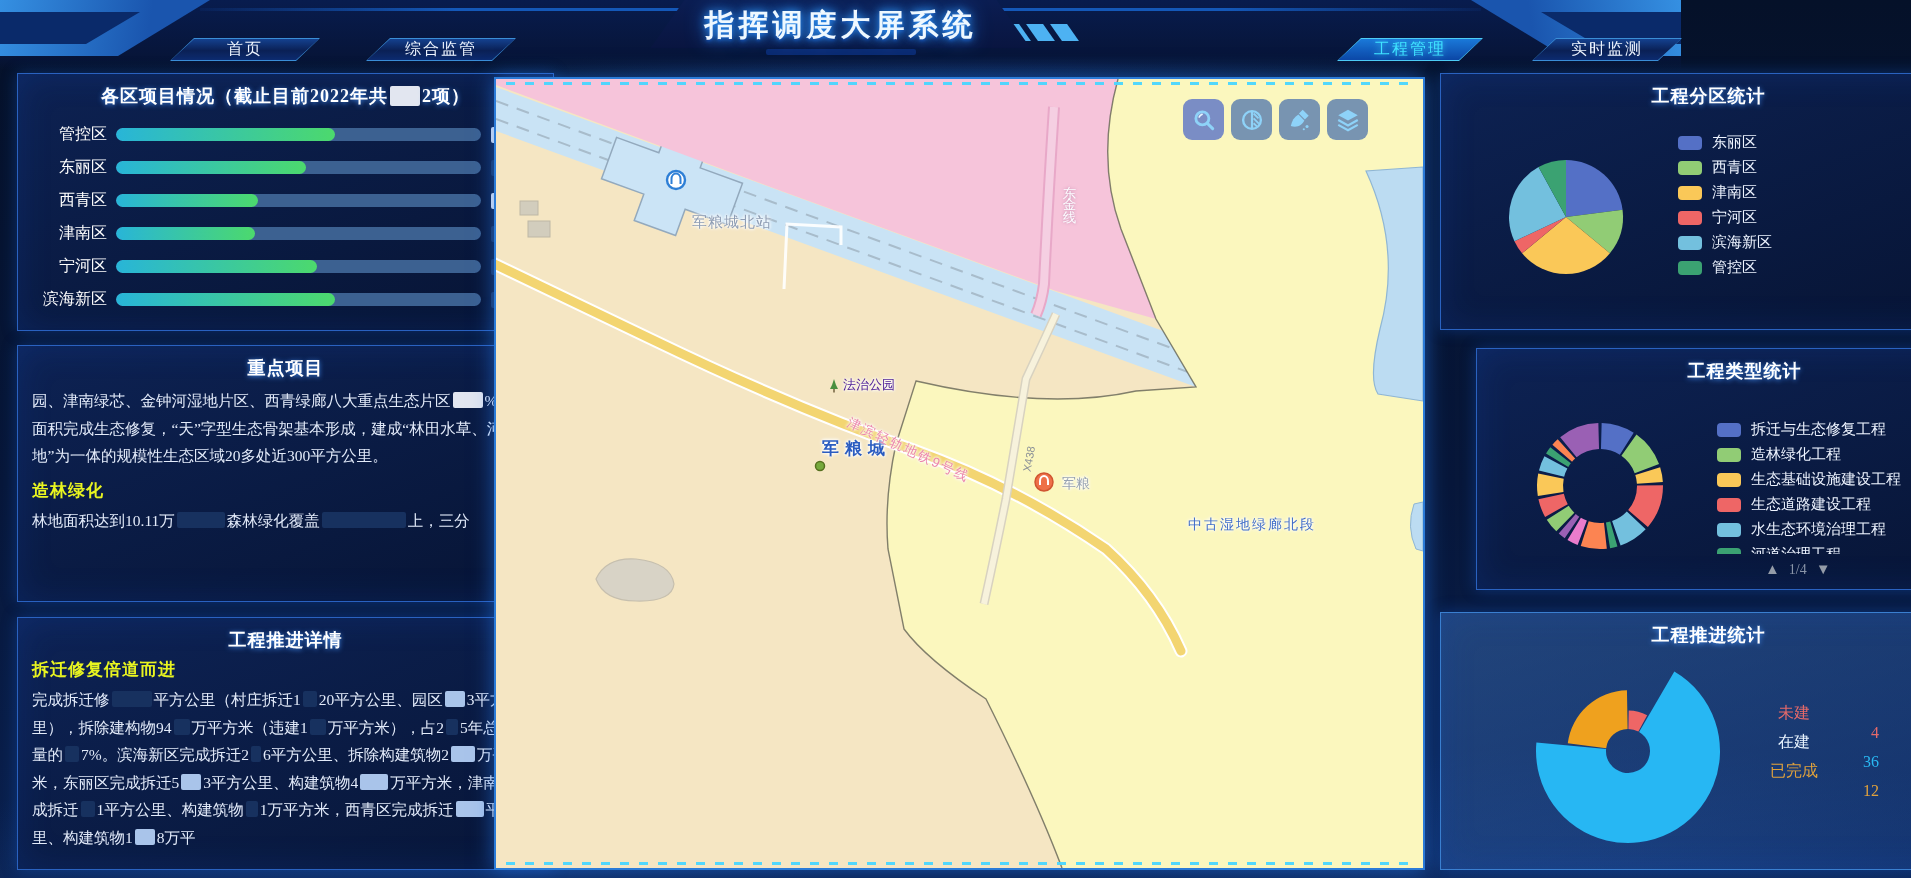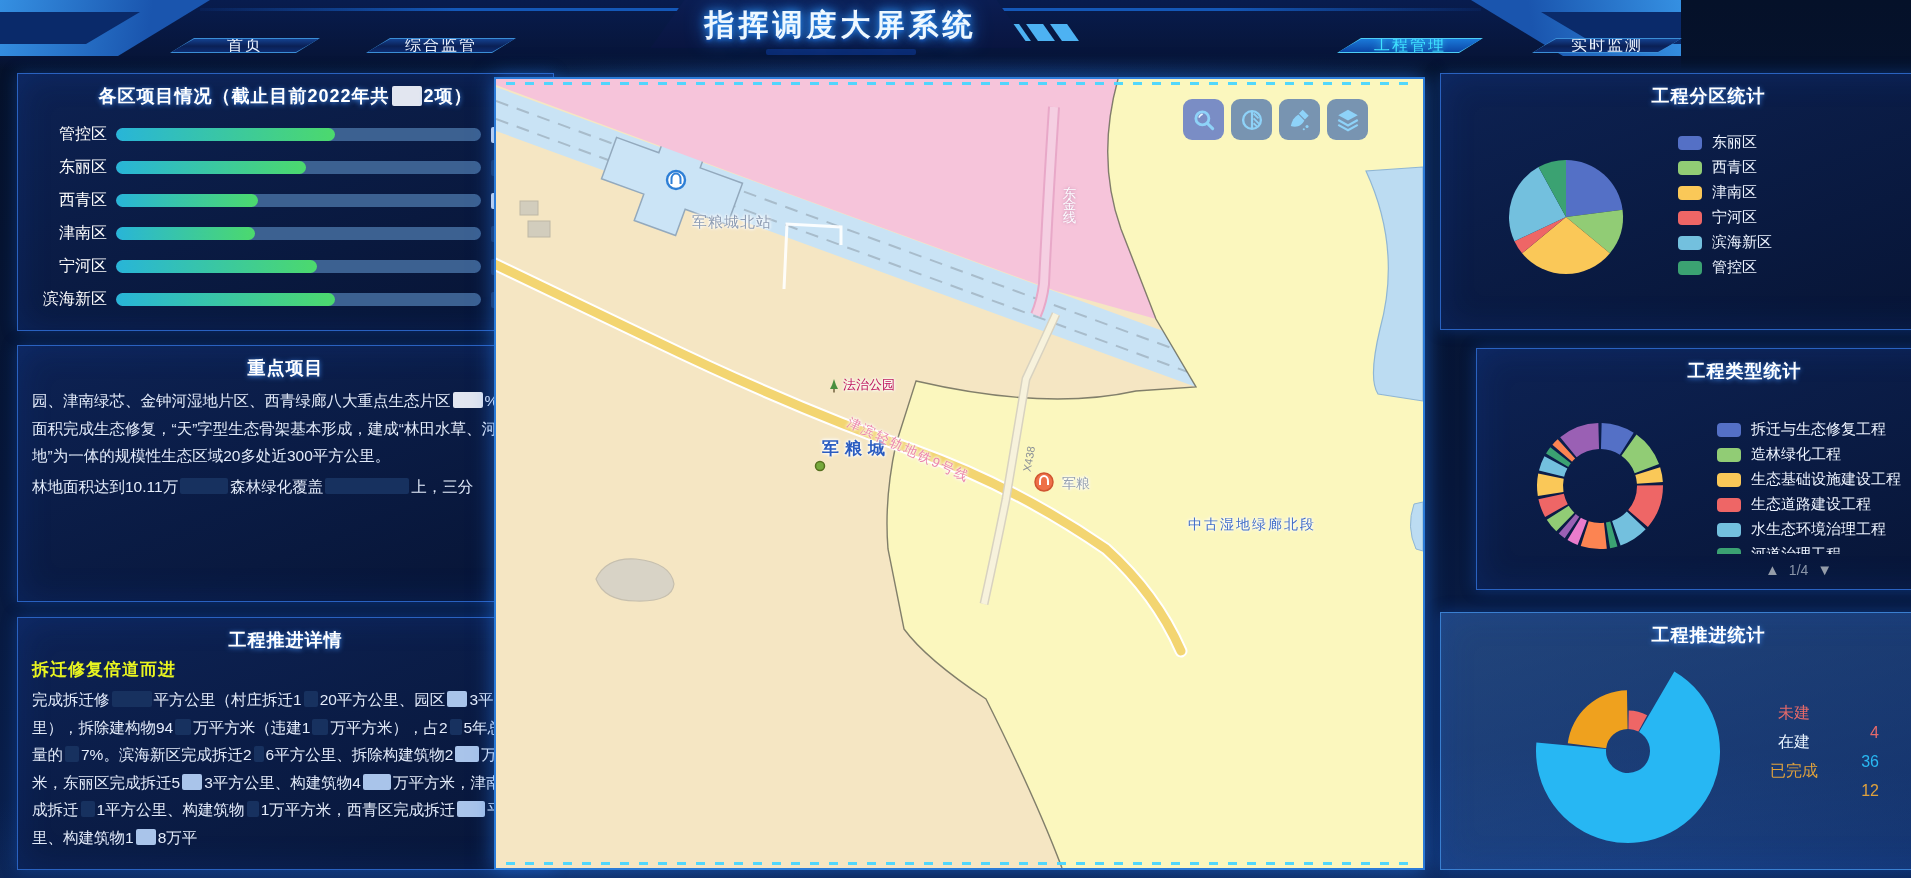--- a/index.html
+++ b/index.html
@@ -22,29 +22,29 @@
   .sl{position:absolute;top:24px;width:17px;height:17px;background:#4db2f2;}
   .sl-l{transform:skewX(-35deg);}
   .sl-r{transform:skewX(35deg);}
   .title-bed{position:absolute;left:50%;top:0;transform:translateX(-50%);width:380px;height:48px;
     background:linear-gradient(180deg,#0b1d52,#091540);clip-path:polygon(34px 0,346px 0,380px 48px,0 48px);}
   .title-bar{position:absolute;left:50%;top:49px;transform:translateX(-50%);width:150px;height:6px;background:#0c2a70;border-radius:2px;}
   .main-title{position:absolute;left:50%;top:5px;transform:translateX(-50%);white-space:nowrap;
     font-size:30px;font-weight:bold;color:#eef8ff;letter-spacing:4px;
     text-shadow:0 0 8px #35a0ff,0 0 20px #2585ff,0 2px 3px #0a2a80;}
   
-  .tab{position:absolute;height:15px;clip-path:polygon(24px 0,100% 0,calc(100% - 24px) 100%,0 100%);padding:1px;background:#3b8ed6;}
+  .tab{position:absolute;height:23px;clip-path:polygon(24px 0,100% 0,calc(100% - 24px) 100%,0 100%);padding:1px;background:#3b8ed6;}
   .tab-in{width:100%;height:100%;clip-path:polygon(23px 0,100% 0,calc(100% - 23px) 100%,0 100%);
     background:linear-gradient(180deg,#14418f,#0a2055 55%,#0d2c70);color:#eef5ff;font-size:16px;
     display:flex;align-items:center;justify-content:center;letter-spacing:2px;cursor:pointer;}
   .tab.active{background:#4ecdf5;}
   .tab.active .tab-in{background:linear-gradient(180deg,#1a79d9,#0c47a6);color:#3fe3ff;text-shadow:0 0 6px rgba(70,230,255,.8);}
   
   .panel{position:absolute;width:537px;background:linear-gradient(160deg,rgba(14,36,88,.88),rgba(7,20,52,.92));
-    border:1px solid #2a62c0;box-shadow:0 0 14px rgba(24,100,220,.35), inset 0 0 34px rgba(20,80,200,.20);overflow:hidden;}
+    border:1px solid #2a62c0;box-shadow:0 0 14px rgba(24,100,220,.35), inset 0 0 34px rgba(20,80,200,.20);overflow:hidden;font-family:Liberation Serif, serif;}
   .panel.lite{background:linear-gradient(160deg,rgba(72,132,210,.40),rgba(28,68,140,.48));border-color:#3a7fd0;}
   .panel-title{height:38px;line-height:44px;text-align:center;color:#fff;font-size:18px;font-weight:bold;letter-spacing:1px;
     text-shadow:0 1px 5px rgba(70,150,255,.9);}
   .subhead{color:#e9f520;font-size:17px;font-weight:bold;padding:9px 14px 2px 14px;letter-spacing:1px;}
   .p-text{color:#e3ebfa;font-size:15.5px;line-height:1.78;padding:3px 17px 0 14px;}
   .redact{display:inline-block;height:16px;border-radius:2px;margin:0 2px;vertical-align:-2px;}
   .redact.light{background:#e2e6f0;}
   .redact.mid{background:#a9c4ea;}
   .redact.dark{background:#17315f;}
   .panel-title .redact{height:20px;vertical-align:-4px;}
@@ -66,21 +66,21 @@
   .rose-val{margin-left:auto;font-size:16px;}
   .pager{position:absolute;display:flex;align-items:center;gap:9px;color:#8a95a8;font-size:14px;}
   .pager .tri{color:#949ca8;font-size:15px;cursor:pointer;}
   
   #map{position:absolute;left:494px;top:77px;width:931px;height:793px;background:#f5e6c3;
     border:2px solid #2b7bd8;box-shadow:0 0 20px rgba(40,130,255,.55), inset 0 0 14px rgba(40,130,255,.35);}
   .map-dash{position:absolute;left:10px;right:10px;height:3px;background:repeating-linear-gradient(90deg,#49d6ff 0 9px,transparent 9px 19px);opacity:.95;z-index:5;}
   #map svg.base{position:absolute;left:0;top:0;z-index:1;}
   .mlabel{position:absolute;z-index:3;white-space:nowrap;text-shadow:0 0 3px #fff,0 0 3px #fff,0 0 4px #fff;}
   .ml-station{left:196px;top:92px;color:#8e9db4;font-size:15px;letter-spacing:1px;margin-top:42px;}
-  .ml-park{left:347px;top:297px;color:#be185d;font-size:13px;}
+  .ml-park{left:347px;top:297px;color:#4c1d95;font-size:13px;}
   .ml-town{left:326px;top:358px;color:#2b5cc0;font-size:17px;font-weight:bold;letter-spacing:6px;}
   .ml-rail{left:352px;top:334px;color:#ec86ad;font-size:13.5px;letter-spacing:2px;transform:rotate(25deg);transform-origin:left center;}
   .ml-road{left:520px;top:374px;color:#8a9097;font-size:11px;transform:rotate(-80deg);transform-origin:center;text-shadow:none;}
   .ml-east{left:564px;top:96px;color:#fbfdff;font-size:13.5px;writing-mode:vertical-rl;letter-spacing:12px;text-shadow:0 0 3px rgba(190,130,170,.9);}
   .ml-corr{left:692px;top:437px;color:#3f6cc8;font-size:14px;letter-spacing:2px;}
   .ml-st2{left:566px;top:396px;color:#97a2b2;font-size:14px;}
   .toolbar{position:absolute;right:55px;top:20px;z-index:6;display:flex;gap:7px;}
   .tool{width:41px;height:41px;border-radius:9px;background:rgba(96,130,175,.85);display:flex;align-items:center;justify-content:center;cursor:pointer;}
   .tool.first{background:rgba(104,126,198,.88);}
   
@@ -183,20 +183,21 @@
             <span class="redact dark" style="width: 10px;"></span>
             <span>1 项</span>
           </div>
         </div>
       </div>
   </div>
 
   <div class="panel" style="left:17px;top:345px;height:257px;">
     <div class="panel-title">重点项目</div>
     <div class="p-text"><span>园、津南绿芯、金钟河湿地片区、西青绿廊八大重点生态片区</span><span class="redact light" style="width: 30px;"></span><span>%以上面积完成生态修复，“天”字型生态骨架基本形成，建成“林田水草、河湖湿地”为一体的规模性生态区域20多处近300平方公里。</span></div>
+    <div class="subhead">造林绿化</div>
     <div class="p-text"><span>林地面积达到10.11万</span><span class="redact dark" style="width: 48px;"></span><span>森林绿化覆盖</span><span class="redact dark" style="width: 84px;"></span><span>上，三分</span></div>
   </div>
 
   <div class="panel" style="left:17px;top:617px;height:253px;">
     <div class="panel-title">工程推进详情</div>
     <div class="subhead" style="padding-top:2px;">拆迁修复倍道而进</div>
     <div class="p-text"><span>完成拆迁修</span><span class="redact dark" style="width: 40px;"></span><span>平方公里（村庄拆迁1</span><span class="redact dark" style="width: 14px;"></span><span>20平方公里、园区</span><span class="redact mid" style="width: 20px;"></span><span>3平方公里），拆除建构物94</span><span class="redact dark" style="width: 16px;"></span><span>万平方米（违建1</span><span class="redact dark" style="width: 16px;"></span><span>万平方米），占2</span><span class="redact dark" style="width: 12px;"></span><span>5年总拆迁量的</span><span class="redact dark" style="width: 14px;"></span><span>7%。滨海新区完成拆迁2</span><span class="redact dark" style="width: 10px;"></span><span>6平方公里、拆除构建筑物2</span><span class="redact mid" style="width: 24px;"></span><span>万平方米，东丽区完成拆迁5</span><span class="redact mid" style="width: 20px;"></span><span>3平方公里、构建筑物4</span><span class="redact mid" style="width: 28px;"></span><span>万平方米，津南区完成拆迁</span><span class="redact dark" style="width: 14px;"></span><span>1平方公里、构建筑物</span><span class="redact dark" style="width: 12px;"></span><span>1万平方米，西青区完成拆迁</span><span class="redact mid" style="width: 28px;"></span><span>平方公里、构建筑物1</span><span class="redact mid" style="width: 20px;"></span><span>8万平</span></div>
   </div>
 
   <div id="map">

